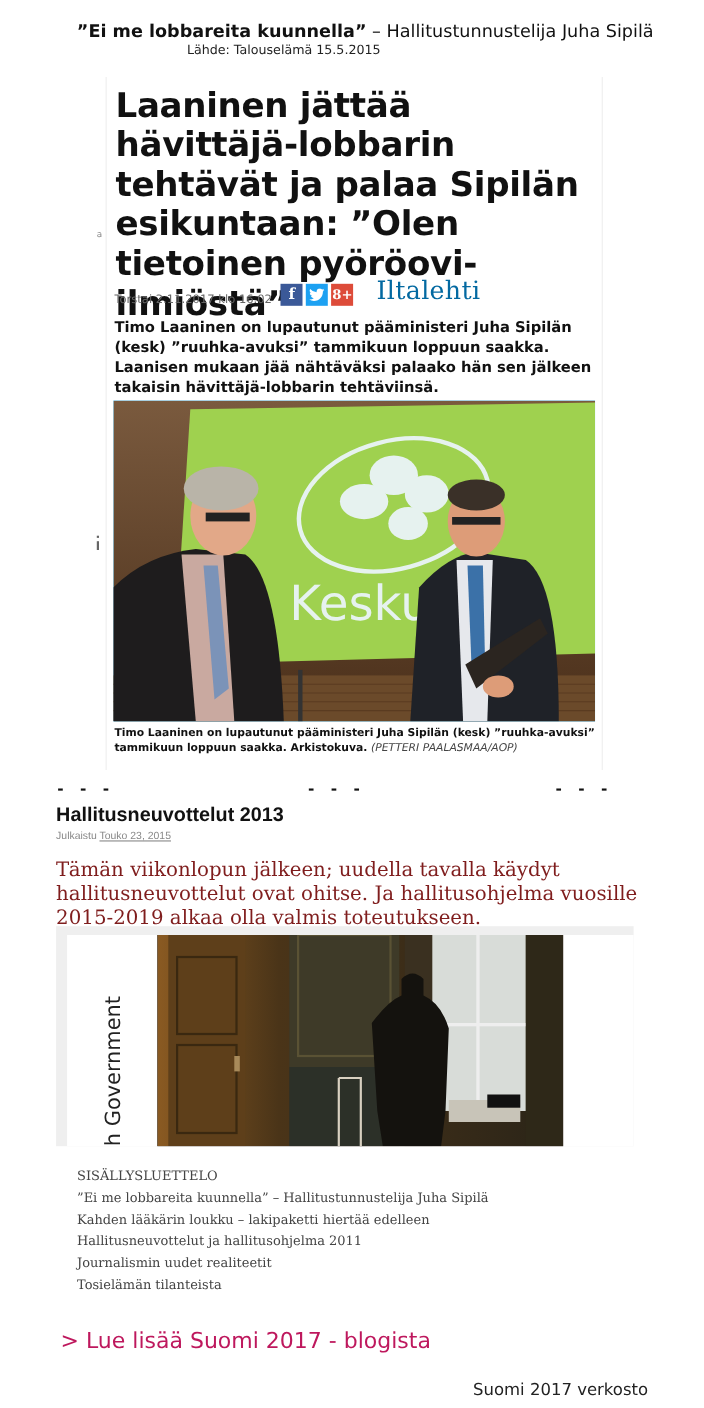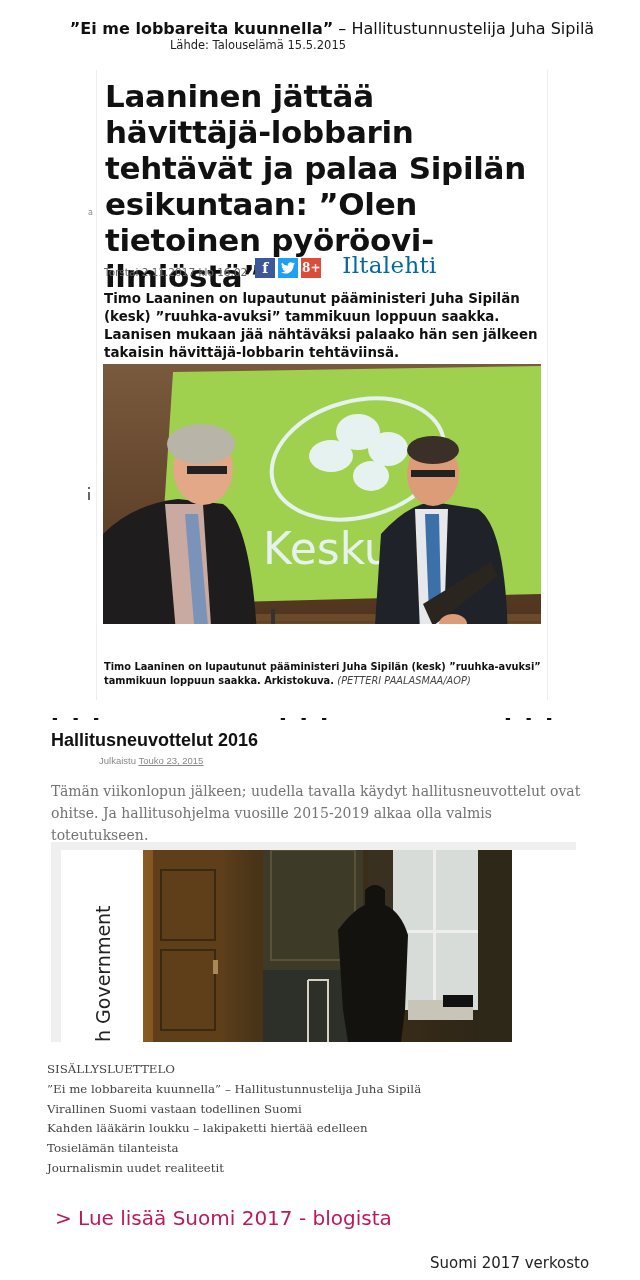--- a/index.html
+++ b/index.html
@@ -20,38 +20,38 @@
   .meta-row { position: absolute; left: 104px; top: 254px; height: 24px; display: flex; align-items: flex-end; }
   .date { font-size: 10.5px; color: #666; margin-right: 8px; }
   .soc { width: 20px; height: 20px; display: inline-flex; align-items: center; justify-content: center; color: #fff; font-weight: bold; font-size: 14px; margin-right: 3px; font-family: "DejaVu Serif", serif; }
   .soc.fb { background: #3b5998; }
   .soc.tw { background: #1da1f2; font-size: 12px; }
   .soc.gp { background: #dd4b39; font-size: 12px; }
   .brand { font-family: "DejaVu Serif", serif; color: #0369a1; font-size: 23px; margin-left: 18px; letter-spacing: 0.3px; }
 
   .lead { position: absolute; left: 104px; top: 290px; width: 440px; font-weight: bold; font-size: 13.4px; line-height: 18px; color: #111; }
 
-  .photo1 { position: absolute; left: 103px; top: 364px; width: 438px; height: 260px; overflow: hidden; background: #7dd3fc; }
+  .photo1 { position: absolute; left: 103px; top: 364px; width: 438px; height: 292px; overflow: hidden; background: #7dd3fc; }
   .caption { position: absolute; left: 104px; top: 660px; width: 440px; font-weight: bold; font-size: 9.8px; line-height: 14px; color: #111; }
   .caption i { font-weight: normal; color: #444; }
 
   .dashes { position: absolute; top: 710px; font-weight: bold; font-size: 14px; letter-spacing: 5px; color: #111; }
 
   
   .blog-title { position: absolute; left: 51px; top: 730px; font-family: "Liberation Sans", sans-serif; font-weight: bold; font-size: 18px; color: #111; }
-  .blog-pub { position: absolute; left: 51px; top: 755px; font-family: "Liberation Sans", sans-serif; font-size: 9.5px; color: #888; margin-left: 48px; }
+  .blog-pub { position: absolute; left: 51px; top: 755px; font-family: "Liberation Sans", sans-serif; font-size: 9.5px; color: #888; }
   .blog-pub a { color: #888; text-decoration: underline; }
-  .blog-body { position: absolute; left: 51px; top: 780px; width: 540px; font-family: "DejaVu Serif", serif; font-size: 14px; line-height: 22px; color: #737373; }
+  .blog-body { position: absolute; left: 51px; top: 780px; width: 540px; font-family: "DejaVu Serif", serif; font-size: 18px; line-height: 22px; color: #7f1d1d; }
 
   .gov-block { position: absolute; left: 51px; top: 842px; width: 525px; height: 200px; background: #efefef; }
   .gov-inner { position: absolute; left: 10px; top: 8px; width: 515px; height: 192px; background: #fff; }
   .gov-label { position: absolute; left: 29px; top: 180px; transform-origin: left top; transform: rotate(-90deg); font-family: "DejaVu Sans", sans-serif; font-size: 19px; color: #222; white-space: nowrap; }
   .photo2 { position: absolute; left: 143px; top: 850px; width: 369px; height: 192px; overflow: hidden; background: #2a1d10; }
 
-  .toc { position: absolute; left: 47px; top: 1060px; font-family: "DejaVu Serif", serif; font-size: 11.8px; line-height: 19.8px; color: #444; }
+  .toc { position: absolute; left: 70px; top: 1060px; font-family: "DejaVu Serif", serif; font-size: 11.8px; line-height: 19.8px; color: #444; }
   .toc-link { position: absolute; left: 55px; top: 1206px; font-family: "DejaVu Sans", sans-serif; font-size: 20px; color: #be185d; }
   .footer { position: absolute; left: 430px; top: 1254px; font-family: "DejaVu Sans", sans-serif; font-size: 15px; color: #222; }
 </style>
 </head>
 <body>
 
 <div class="top-title">
   <span class="q">”Ei me lobbareita kuunnella”</span><span> – Hallitustunnustelija Juha Sipilä</span>
 </div>
 <div class="top-source">Lähde: Talouselämä 15.5.2015</div>
@@ -124,21 +124,21 @@
 
 <div class="caption">
   <span>Timo Laaninen on lupautunut pääministeri Juha Sipilän (kesk) ”ruuhka-avuksi” tammikuun loppuun saakka. Arkistokuva.</span>
   <i>(PETTERI PAALASMAA/AOP)</i>
 </div>
 
 <div class="dashes" style="left:52px">- - -</div>
 <div class="dashes" style="left:280px">- - -</div>
 <div class="dashes" style="left:505px">- - -</div>
 
-<h2 class="blog-title">Hallitusneuvottelut 2016</h2>
+<h2 class="blog-title">Hallitusneuvottelut 2013</h2>
 <div class="blog-pub">
   <span>Julkaistu</span>
   <a>Touko 23, 2015</a>
 </div>
 <p class="blog-body">Tämän viikonlopun jälkeen; uudella tavalla käydyt hallitusneuvottelut ovat ohitse. Ja hallitusohjelma vuosille 2015-2019 alkaa olla valmis toteutukseen.</p>
 
 <div class="gov-block">
   <div class="gov-inner"></div>
 </div>
 <div class="gov-label" style="left:92px; top:1042px;">h  Government</div>
@@ -168,20 +168,20 @@
     <path d="M195,80 Q210,60 222,55 L222,40 Q232,30 242,40 L242,55 Q258,62 265,85 L262,160 L258,192 L205,192 L200,160 Z" fill="#14120e"></path>
     <path d="M165,130 L185,130 L185,192 M165,130 L165,192" stroke="#d8d0c0" stroke-width="2" fill="none"></path>
     <rect x="265" y="150" width="65" height="20" fill="#c8c4b8"></rect>
     <rect x="300" y="145" width="30" height="12" fill="#111"></rect>
   </svg>
 </div>
 
 <div class="toc">
   <div>SISÄLLYSLUETTELO</div>
   <div>”Ei me lobbareita kuunnella” – Hallitustunnustelija Juha Sipilä</div>
-  <div>Virallinen Suomi vastaan todellinen Suomi</div>
   <div>Kahden lääkärin loukku – lakipaketti hiertää edelleen</div>
+  <div>Hallitusneuvottelut ja hallitusohjelma 2011</div>
+  <div>Journalismin uudet realiteetit</div>
   <div>Tosielämän tilanteista</div>
-  <div>Journalismin uudet realiteetit</div>
 </div>
 <a class="toc-link">&gt; Lue lisää Suomi 2017 - blogista</a>
 
 <div class="footer">Suomi 2017 verkosto</div>
 
 </body></html>

